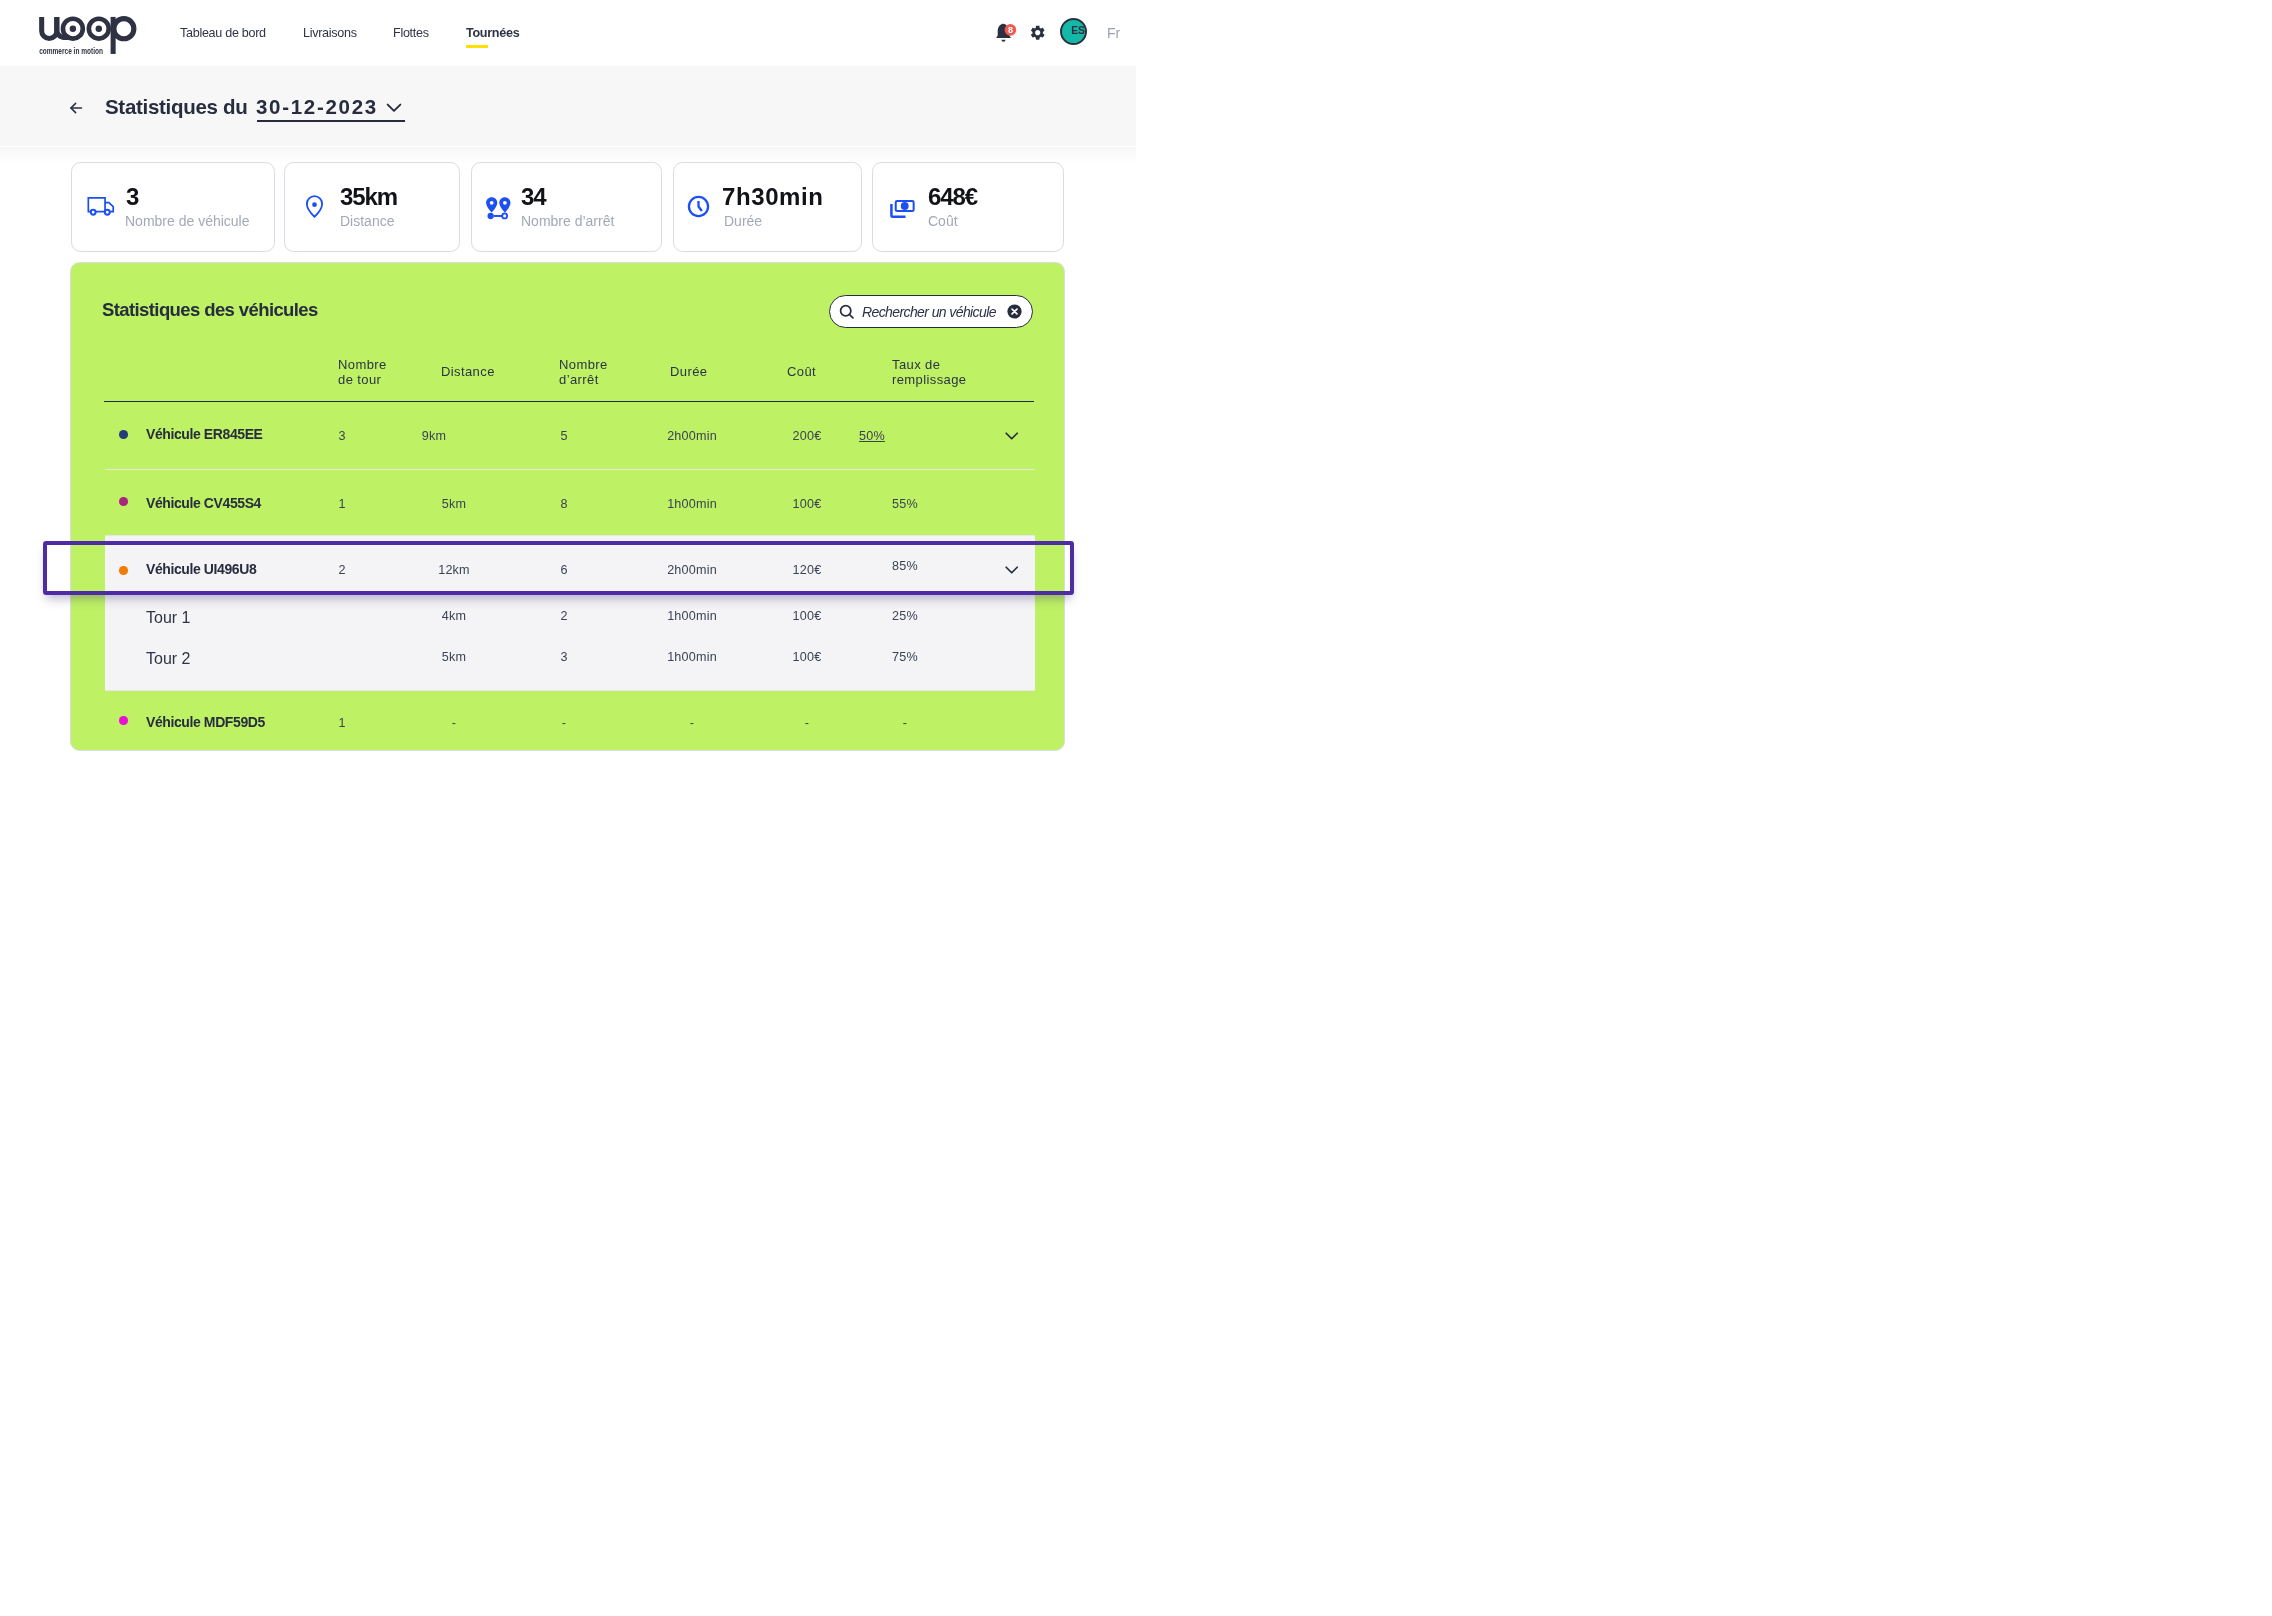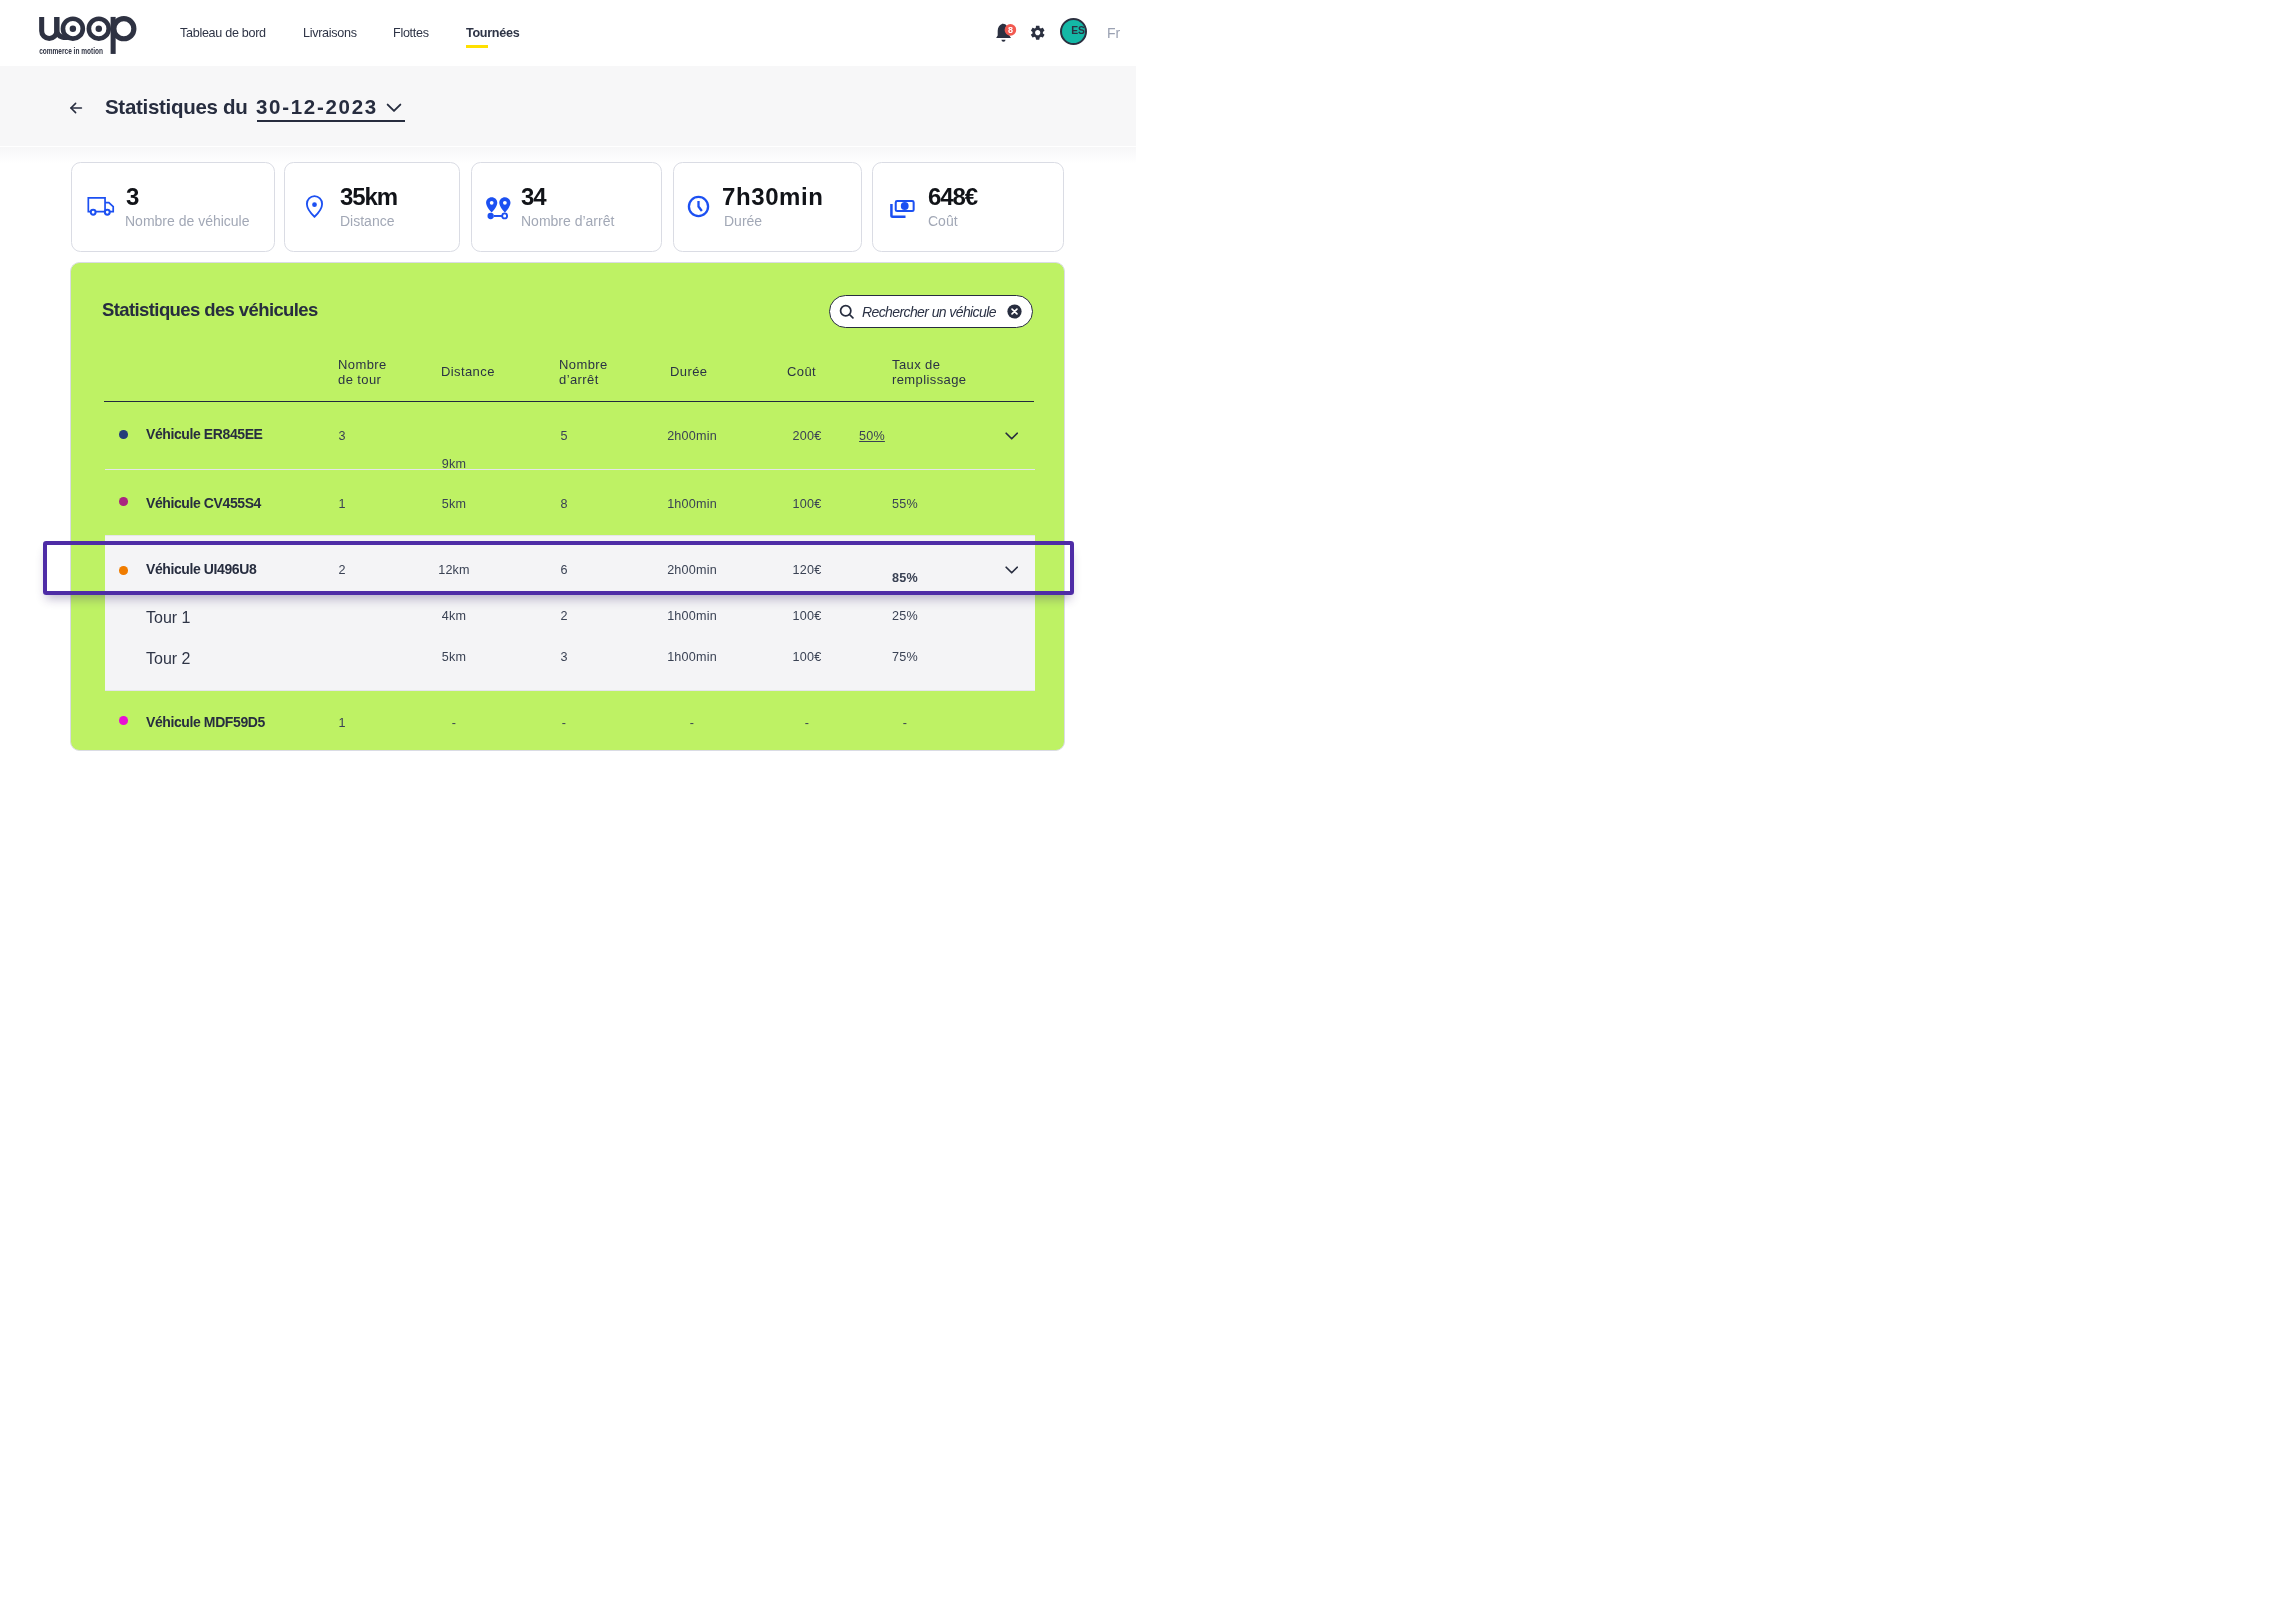--- a/index.html
+++ b/index.html
@@ -178,21 +178,21 @@
     <div class="th" style="left:599px; top:101px;">Durée</div>
     <div class="th" style="left:716px; top:101px;">Coût</div>
     <div class="th" style="left:821px; top:94px;">Taux de<br>remplissage</div>
     <div class="hline"></div>
 
     <div class="grayblock"></div>
 
     <div class="dot" style="left:48px; top:167px; background:#243c79;"></div>
     <div class="vname" style="left:75px; top:163px;">Véhicule ER845EE</div>
     <div class="val" style="left:192px; top:166px;">3</div>
-    <div class="val" style="left:304px; top:166px;margin-top:28px;">9km</div>
+    <div class="val" style="left:284px; top:166px;">9km</div>
     <div class="val" style="left:414px; top:166px;">5</div>
     <div class="val" style="left:542px; top:166px;">2h00min</div>
     <div class="val" style="left:657px; top:166px;">200€</div>
     <div class="val" style="left:722px; top:166px;text-decoration:underline;">50%</div>
     <svg class="abs" style="left:934px; top:169px;" width="13.4" height="8" viewBox="0 0 17 10">
       <path fill="none" stroke="#272d3f" stroke-width="2.2" stroke-linecap="round" stroke-linejoin="round" d="M1.5 1.5 l7 7 7-7"></path>
     </svg>
     <div class="divider" style="top:206px;"></div>
 
     <div class="dot" style="left:48px; top:234px; background:#a92580;"></div>
@@ -205,21 +205,21 @@
     <div class="val" style="left:755px; top:234px;">55%</div>
     <div class="divider" style="top:272px;"></div>
 
     <div class="dot" style="left:48px; top:303px; background:#f07c00;"></div>
     <div class="vname" style="left:75px; top:298px;">Véhicule UI496U8</div>
     <div class="val" style="left:192px; top:300px;">2</div>
     <div class="val" style="left:304px; top:300px;">12km</div>
     <div class="val" style="left:414px; top:300px;">6</div>
     <div class="val" style="left:542px; top:300px;">2h00min</div>
     <div class="val" style="left:657px; top:300px;">120€</div>
-    <div class="val" style="left:755px; top:308px;font-weight:bold;">85%</div>
+    <div class="val" style="left:755px; top:296px;">85%</div>
     <svg class="abs" style="left:934px; top:303px;" width="13.4" height="8" viewBox="0 0 17 10">
       <path fill="none" stroke="#272d3f" stroke-width="2.2" stroke-linecap="round" stroke-linejoin="round" d="M1.5 1.5 l7 7 7-7"></path>
     </svg>
 
     <div class="tname" style="left:75px; top:346px;">Tour 1</div>
     <div class="val" style="left:304px; top:346px;">4km</div>
     <div class="val" style="left:414px; top:346px;">2</div>
     <div class="val" style="left:542px; top:346px;">1h00min</div>
     <div class="val" style="left:657px; top:346px;">100€</div>
     <div class="val" style="left:755px; top:346px;">25%</div>

